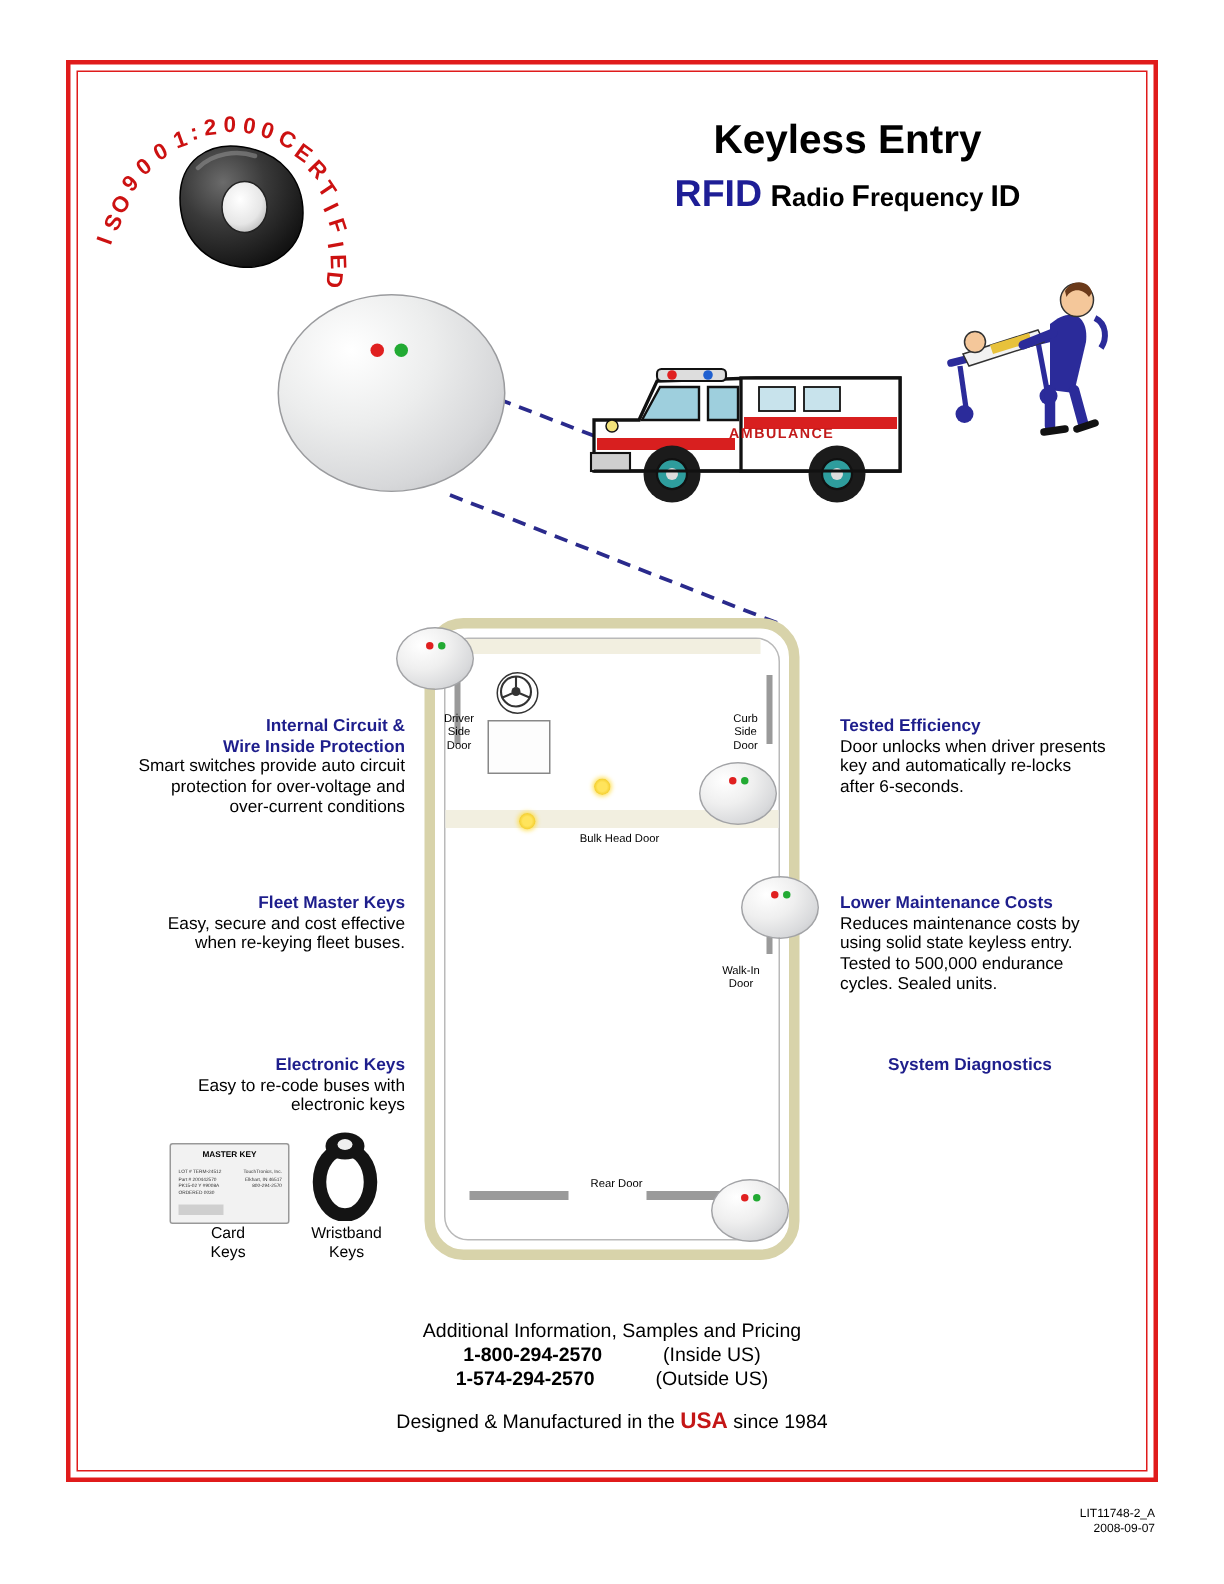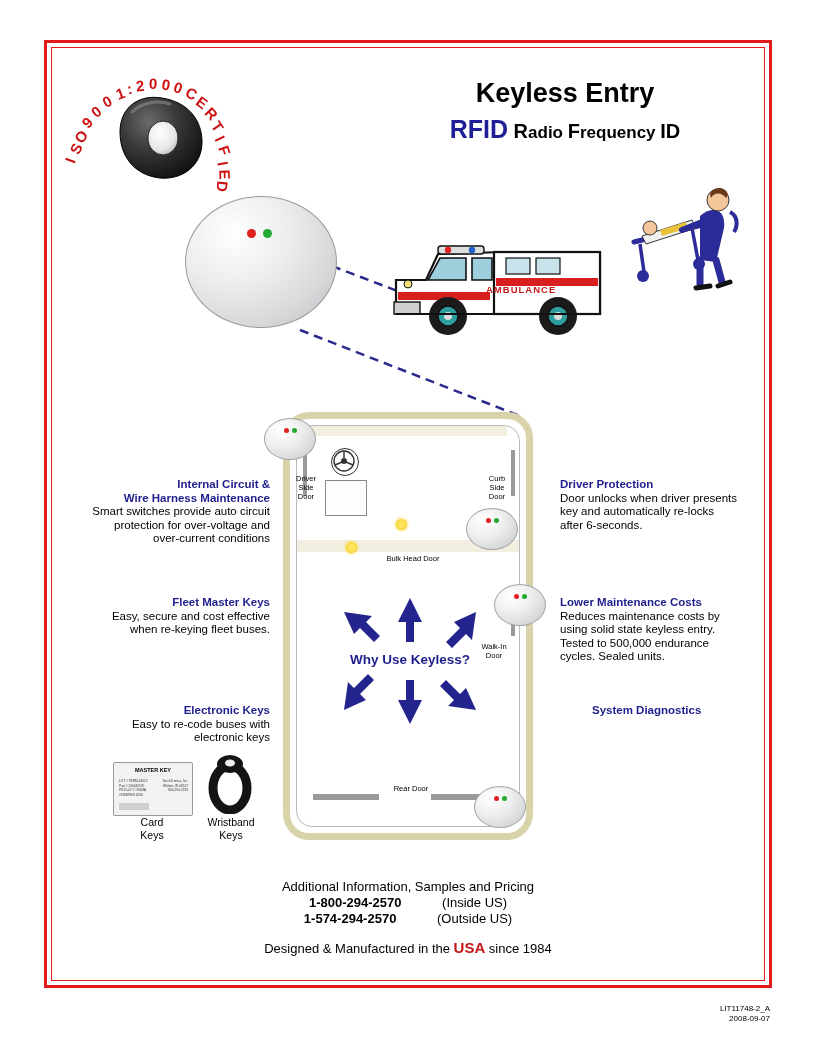--- a/index.html
+++ b/index.html
@@ -528,56 +528,37 @@
     <div class="body"></div>
     <div class="led red" style="left:20px; top:10px;"></div>
     <div class="led green" style="left:28px; top:10px;"></div>
   </div>
   <div class="puck-sm" style="left:474px; top:786px;">
     <div class="body"></div>
     <div class="led red" style="left:20px; top:10px;"></div>
     <div class="led green" style="left:28px; top:10px;"></div>
   </div>
 
-  <div class="why-block">
-    <svg width="160" height="130" viewBox="0 0 160 130">
-      <g fill="#24248f">
-
-        <path d="M80 2 L92 26 L84 26 L84 46 L76 46 L76 26 L68 26 Z"></path>
-
-        <path d="M80 128 L68 104 L76 104 L76 84 L84 84 L84 104 L92 104 Z"></path>
-
-        <path d="M14 16 L42 20 L36 26 L50 40 L44 46 L30 32 L24 38 Z"></path>
-
-        <path d="M146 16 L142 44 L136 38 L122 52 L116 46 L130 32 L124 26 Z"></path>
-
-        <path d="M14 114 L18 86 L24 92 L38 78 L44 84 L30 98 L36 104 Z"></path>
-
-        <path d="M146 114 L118 110 L124 104 L110 90 L116 84 L130 98 L136 92 Z"></path>
-      </g>
-    </svg>
-    <div class="why-label">Why Use Keyless?</div>
-  </div>
 
   <div class="feat left" style="left:90px; top:478px; width:180px;">
     <span class="head">Internal Circuit &amp;</span>
-    <span class="head">Wire Harness Maintenance</span>
+    <span class="head">Wire Inside Protection</span>
     <span>Smart switches provide auto circuit protection for over-voltage and over-current conditions</span>
   </div>
   <div class="feat left" style="left:100px; top:596px; width:170px;">
     <span class="head">Fleet Master Keys</span>
     <span>Easy, secure and cost effective when re-keying fleet buses.</span>
   </div>
   <div class="feat left" style="left:100px; top:704px; width:170px;">
     <span class="head">Electronic Keys</span>
     <span>Easy to re-code buses with electronic keys</span>
   </div>
 
   <div class="feat right" style="left:560px; top:478px; width:180px;">
-    <span class="head">Driver Protection</span>
+    <span class="head">Tested Efficiency</span>
     <span>Door unlocks when driver presents key and automatically re-locks after 6-seconds.</span>
   </div>
   <div class="feat right" style="left:560px; top:596px; width:180px;">
     <span class="head">Lower Maintenance Costs</span>
     <span>Reduces maintenance costs by using solid state keyless entry.  Tested to 500,000 endurance cycles.  Sealed units.</span>
   </div>
   <div class="feat right" style="left:592px; top:704px; width:180px;">
     <span class="head">System Diagnostics</span>
   </div>
 

